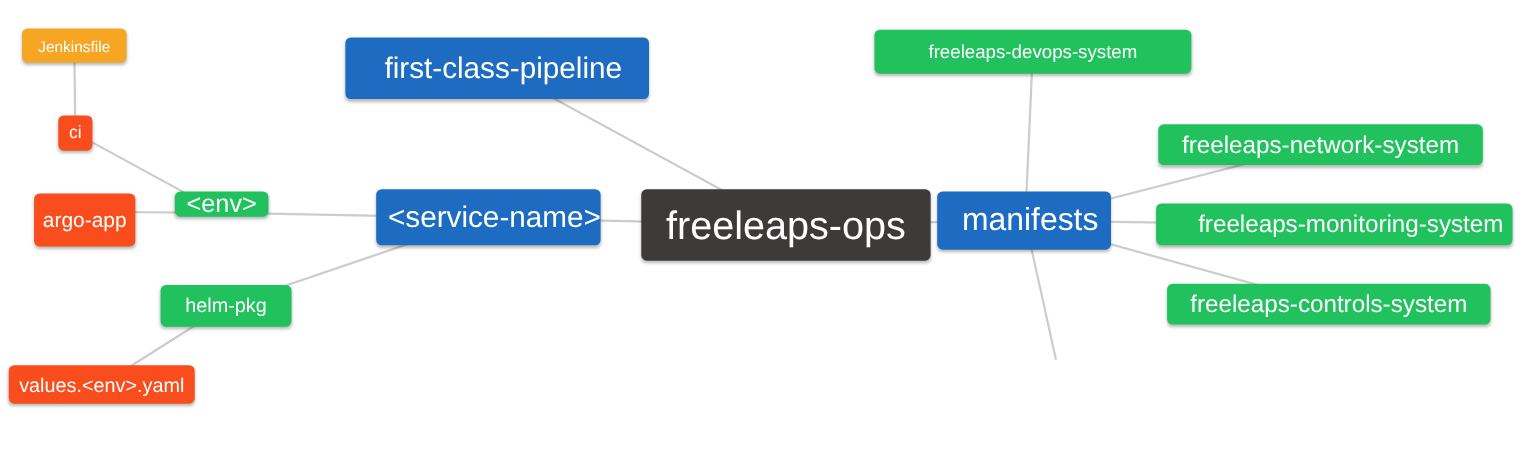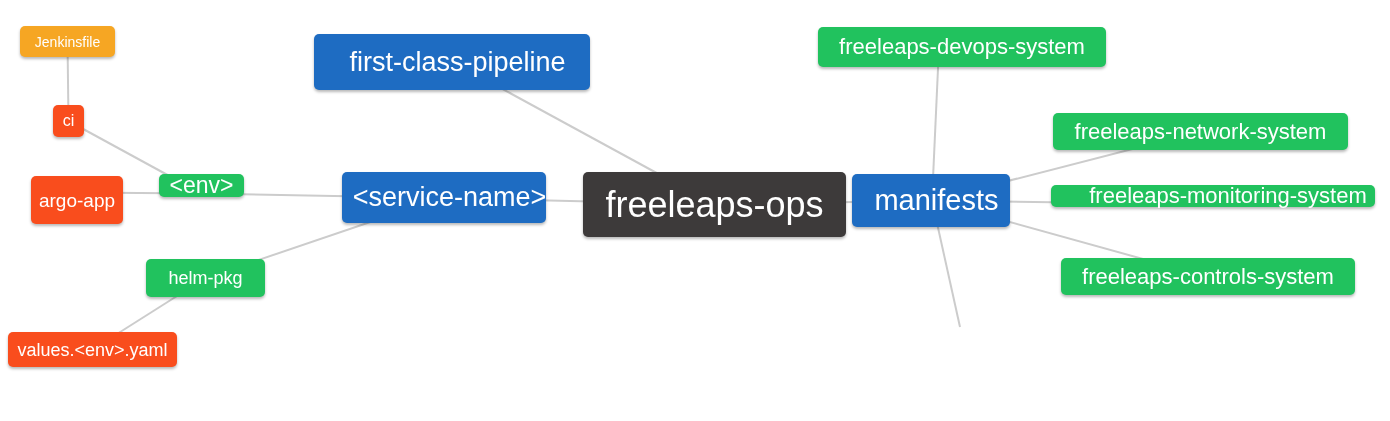--- a/index.html
+++ b/index.html
@@ -76,25 +76,25 @@
   <div class="node c-green" style="left:159px; top:174px; width:85px;  height:23px; font-size:23px;">&lt;env&gt;</div>
 
   <div class="node c-blue" style="left:314px; top:34px;  width:276px; height:56px; font-size:27px;">first-class-pipeline</div>
 
   <div class="node c-blue" style="left:315px; top:172px; width:204px; height:51px; font-size:27px;margin-left:27px;">&lt;service-name&gt;</div>
 
   <div class="node c-dark" style="left:583px; top:172px; width:263px; height:65px; font-size:36px;">freeleaps-ops</div>
 
   <div class="node c-blue" style="left:852px; top:174px; width:158px; height:53px; font-size:29px;">manifests</div>
 
-  <div class="node c-green" style="left:818px; top:27px;  width:288px; height:40px; font-size:22px;">freeleaps-devops-system</div>
+  <div class="node c-green" style="left:795px; top:27px;  width:288px; height:40px; font-size:17px;">freeleaps-devops-system</div>
 
   <div class="node c-green" style="left:1053px; top:113px; width:295px; height:37px; font-size:22px;">freeleaps-network-system</div>
 
-  <div class="node c-green" style="left:1051px; top:185px; width:324px; height:22px; font-size:22px;padding-left:36px;">freeleaps-monitoring-system</div>
+  <div class="node c-green" style="left:1051px; top:185px; width:324px; height:38px; font-size:22px;padding-left:36px;">freeleaps-monitoring-system</div>
 
   <div class="node c-green" style="left:1061px; top:258px; width:294px; height:37px; font-size:22px;">freeleaps-controls-system</div>
 
 
   <div class="node c-green" style="left:146px; top:259px; width:119px; height:38px; font-size:18px;">helm-pkg</div>
 
   <div class="node c-red" style="left:8px;   top:332px; width:169px; height:35px; font-size:18px;">values.&lt;env&gt;.yaml</div>
 
 </div>
 

